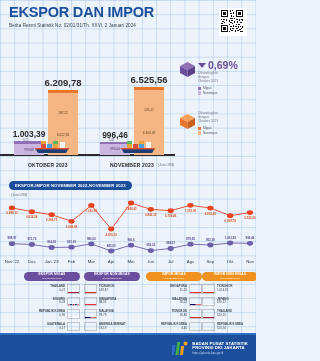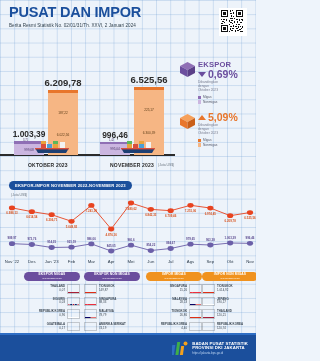--- a/index.html
+++ b/index.html
@@ -122,21 +122,21 @@
   #bps-txt .b1{font-size:4.3px;font-weight:bold;color:#fff;display:block;letter-spacing:.1px;}
   #bps-txt .b2{font-size:4.3px;font-weight:bold;color:#fff;display:block;letter-spacing:.1px;}
   #bps-txt .b3{font-size:3px;color:#bcd4f2;display:block;}
 </style>
 </head>
 <body>
 
 <div id="sheet"></div>
 
 <div id="header">
-  <div class="h-line">PUSAT DAN IMPOR</div>
+  <div class="h-line">EKSPOR DAN IMPOR</div>
   <div id="subtitle">Berita Resmi Statistik No. 02/01/31/Th. XXVI, 2 Januari 2024</div>
 </div>
 
 <div id="qr">
   <svg width="24" height="24" viewBox="0 0 24 24" shape-rendering="crispEdges">
     <rect width="24" height="24" fill="#fff"></rect>
     <g fill="#111">
       <rect x="1" y="1" width="7" height="1"></rect>
         <rect x="1" y="2" width="1" height="5"></rect>
       <rect x="7" y="2" width="1" height="5"></rect>
@@ -274,21 +274,20 @@
 </div>
 
 <div id="summary">
 
   <div class="sum-block" style="padding-left:20px;height:46px;">
     <svg class="cube" style="left:0;top:1px;" width="19" height="17" viewBox="0 0 19 17">
       <path d="M2 5 L9.5 1 L17 5 L9.5 9 Z" fill="#8f6fb5"></path>
       <path d="M2 5 L9.5 9 L9.5 16 L2 12 Z" fill="#6b4e9e"></path>
       <path d="M17 5 L9.5 9 L9.5 16 L17 12 Z" fill="#5a3f88"></path>
     </svg>
-    <div class="sum-title eks">EKSPOR</div>
     <div class="sum-pct eks">
       <span class="arrow down"></span><span>0,69%</span>
     </div>
     <div class="sum-note">
       <div>Dibandingkan</div>
       <div>dengan</div>
       <div>Oktober 2023</div>
     </div>
     <div class="legend">
       <div class="legend-row">
@@ -301,23 +300,20 @@
       </div>
     </div>
   </div>
 
   <div class="sum-block" style="padding-left:20px;height:44px;">
     <svg class="cube" style="left:0;top:1px;" width="19" height="17" viewBox="0 0 19 17">
       <path d="M2 5 L9.5 1 L17 5 L9.5 9 Z" fill="#f6a05a"></path>
       <path d="M2 5 L9.5 9 L9.5 16 L2 12 Z" fill="#e8762c"></path>
       <path d="M17 5 L9.5 9 L9.5 16 L17 12 Z" fill="#c95f19"></path>
     </svg>
-    <div class="sum-pct imp">
-      <span class="arrow up"></span><span>5,09%</span>
-    </div>
     <div class="sum-note">
       <div>Dibandingkan</div>
       <div>dengan</div>
       <div>Oktober 2023</div>
     </div>
     <div class="legend">
       <div class="legend-row">
         <span class="sw" style="background:#e8762c;"></span>
         <span class="legend-txt">Migas</span>
       </div>

